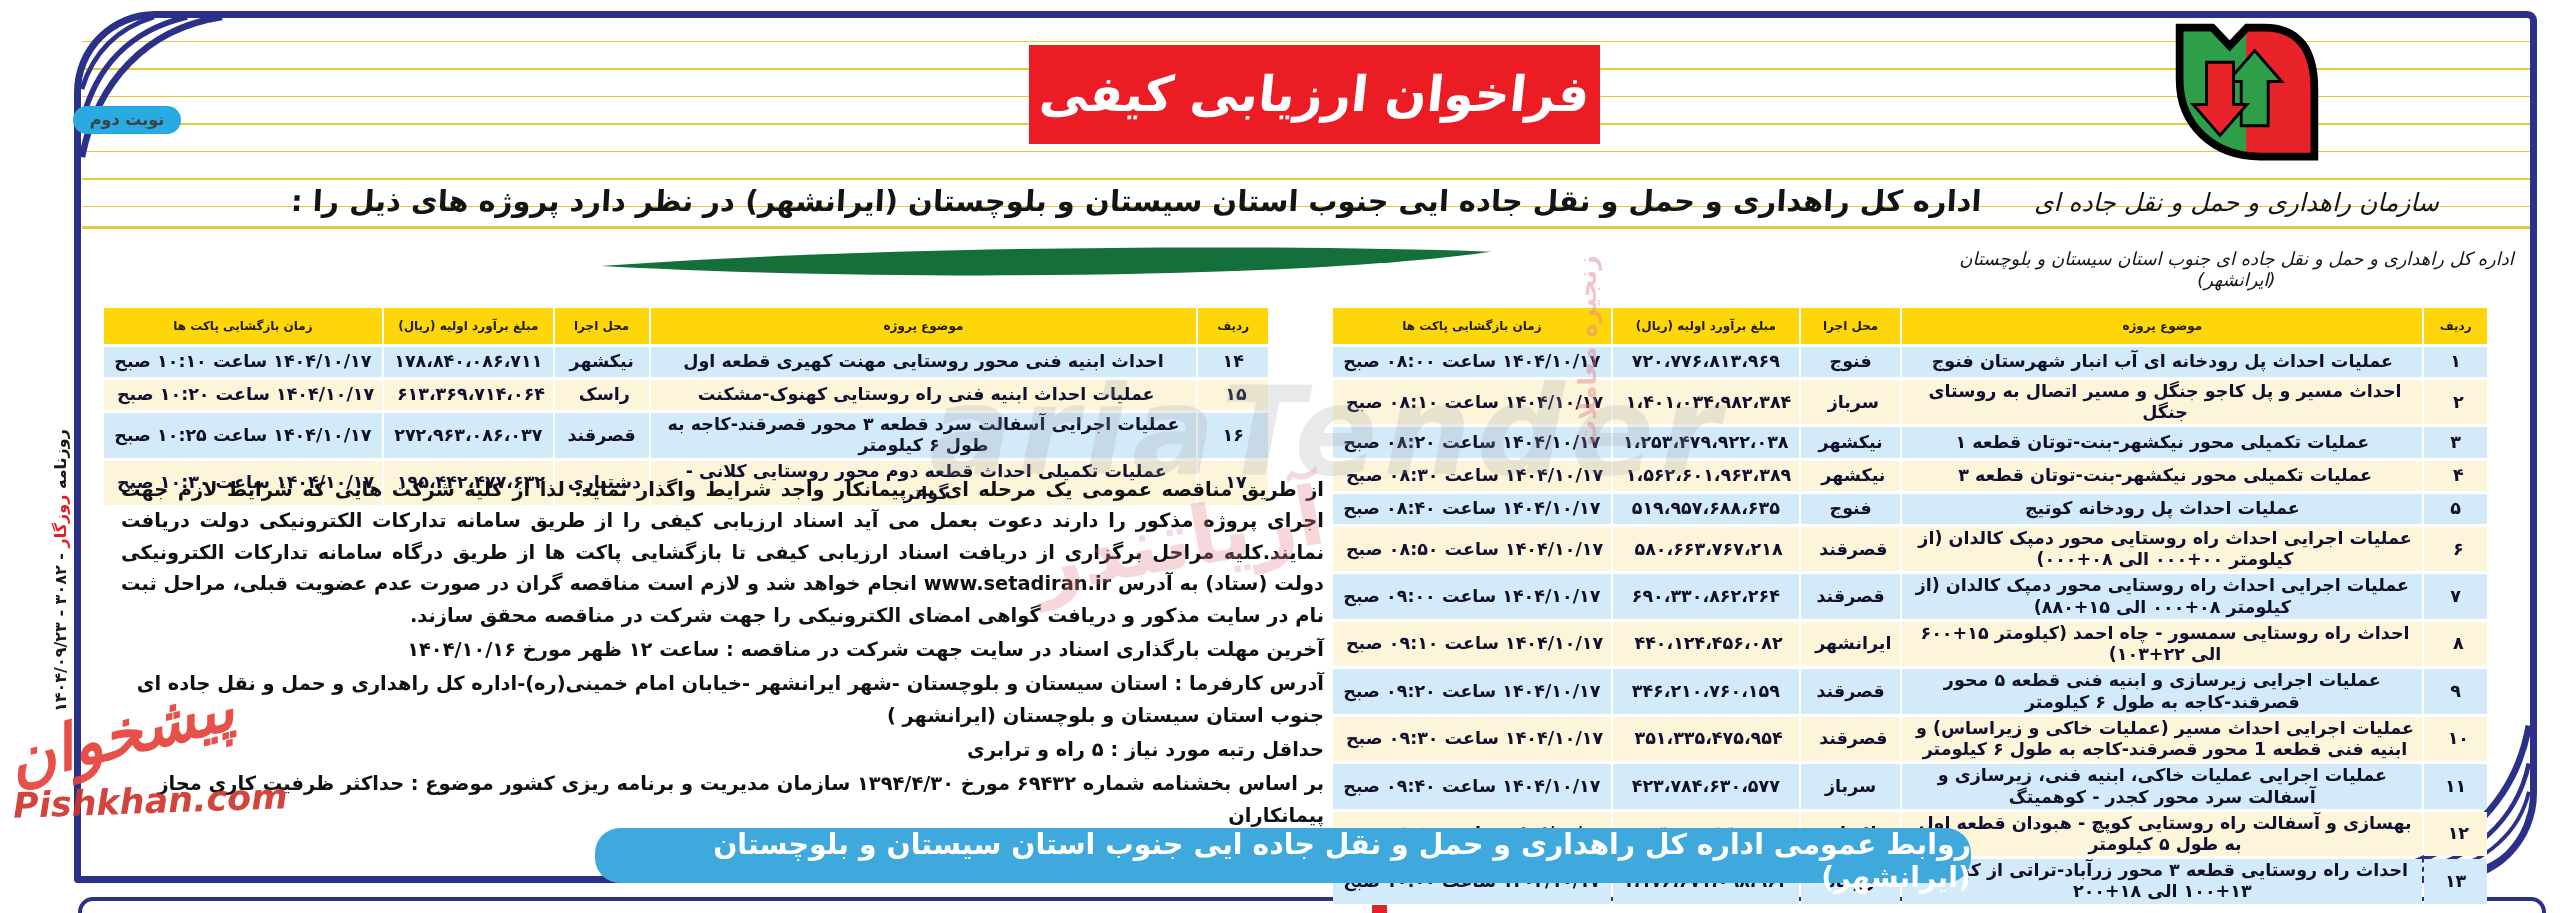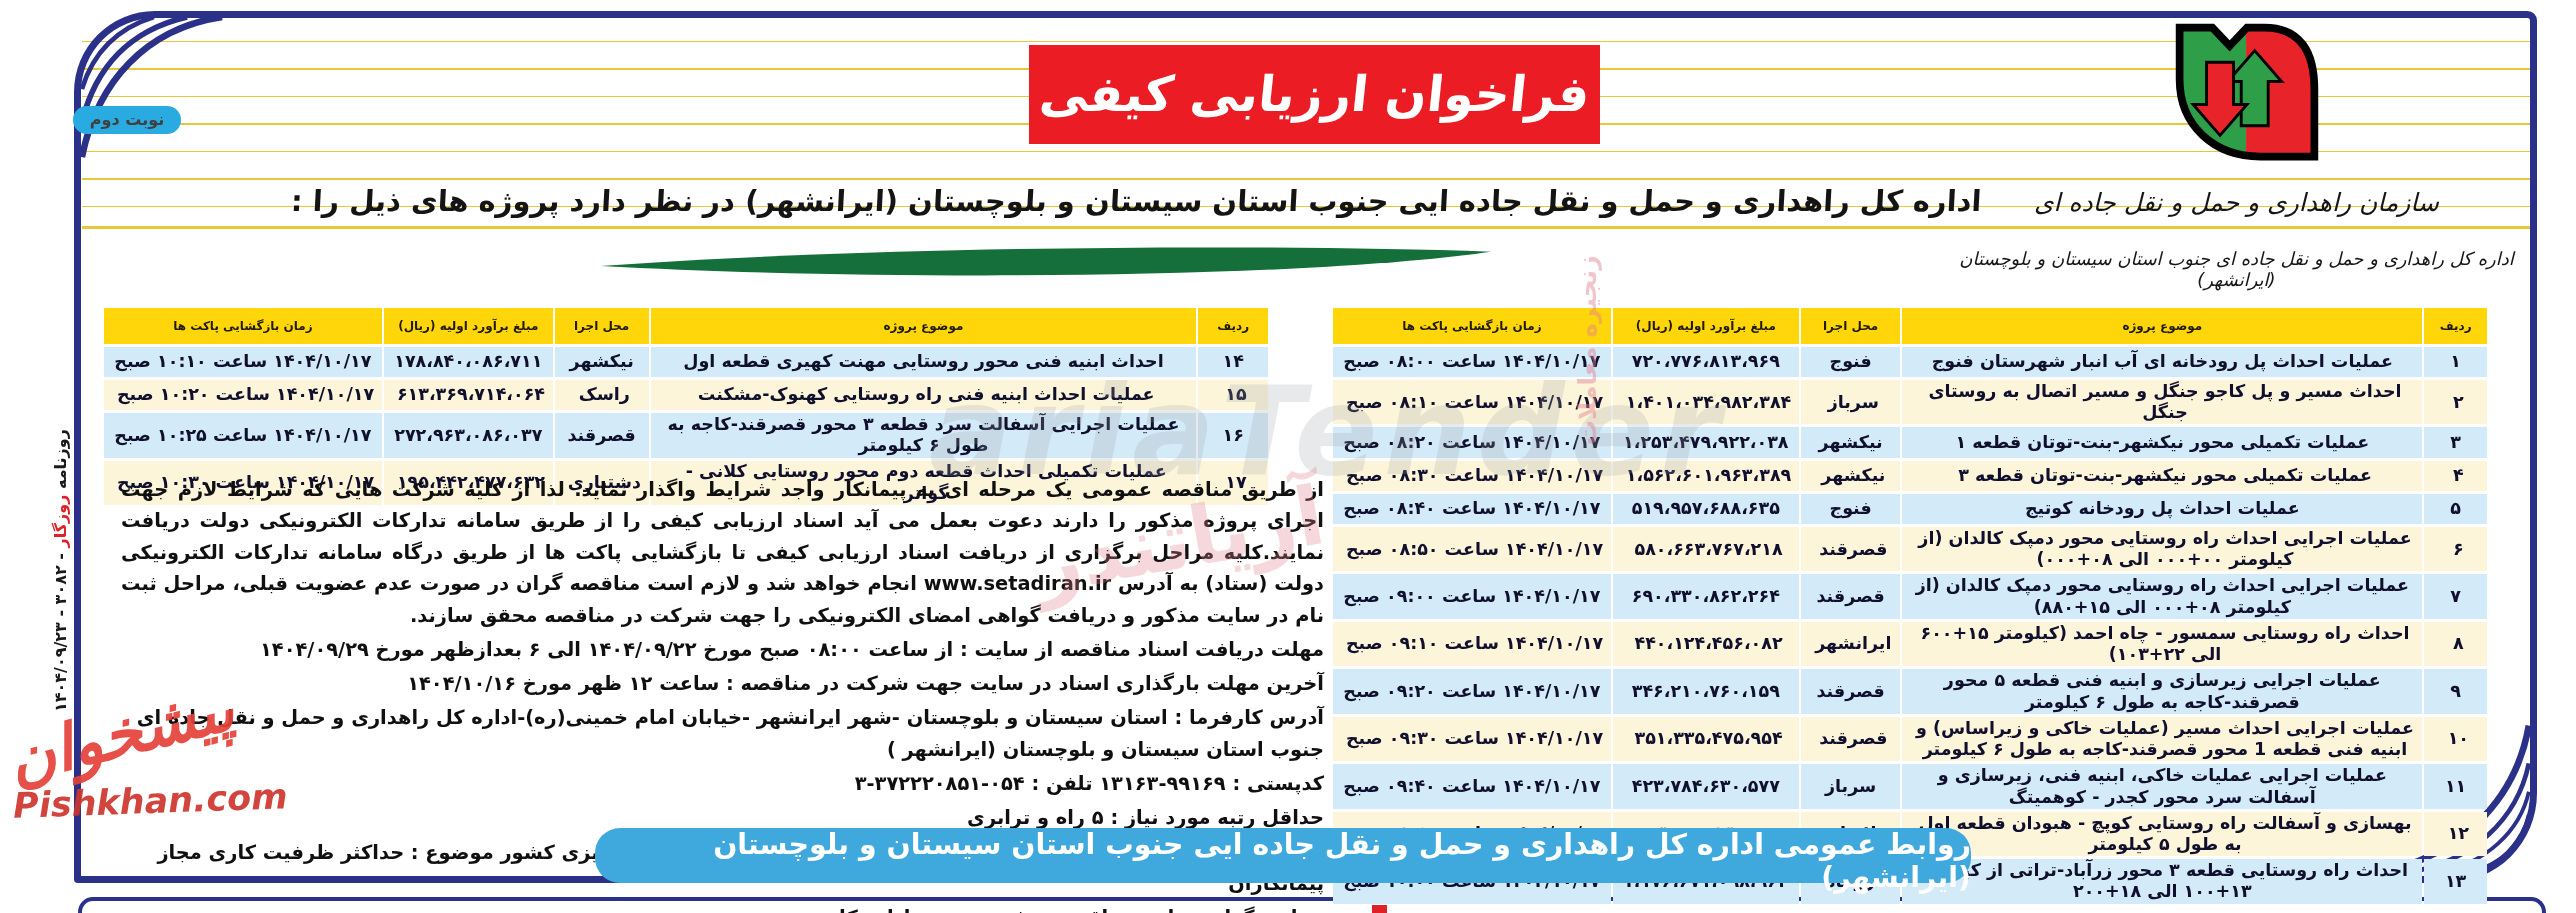--- a/index.html
+++ b/index.html
@@ -280,24 +280,22 @@
             <td class="c-location">دشتیاری</td>
             <td class="c-estimate">۱۹۵،۴۴۲،۴۷۷،۶۳۲</td>
             <td class="c-opening">۱۴۰۴/۱۰/۱۷ ساعت ۱۰:۳۰ صبح</td>
           </tr>
         </tbody>
     </table>
   </div>
 
   <div class="textblock">
     <div class="just">از طریق مناقصه عمومی یک مرحله ای به پیمانکار واجد شرایط واگذار نماید. لذا از کلیه شرکت هایی که شرایط لازم جهت اجرای پروژه مذکور را دارند دعوت بعمل می آید اسناد ارزیابی کیفی را از طریق سامانه تدارکات الکترونیکی دولت دریافت نمایند.کلیه مراحل برگزاری از دریافت اسناد ارزیابی کیفی تا بازگشایی پاکت ها از طریق درگاه سامانه تدارکات الکترونیکی دولت (ستاد) به آدرس www.setadiran.ir انجام خواهد شد و لازم است مناقصه گران در صورت عدم عضویت قبلی، مراحل ثبت نام در سایت مذکور و دریافت گواهی امضای الکترونیکی را جهت شرکت در مناقصه محقق سازند.</div>
-    <div class="note">مهلت دریافت اسناد مناقصه از سایت : از ساعت ۰۸:۰۰ صبح مورخ ۱۴۰۴/۰۹/۲۲ الی ۶ بعدازظهر مورخ ۱۴۰۴/۰۹/۲۹</div>
     <div class="note">آخرین مهلت بارگذاری اسناد در سایت جهت شرکت در مناقصه : ساعت ۱۲ ظهر مورخ ۱۴۰۴/۱۰/۱۶</div>
     <div class="note">آدرس کارفرما : استان سیستان و بلوچستان -شهر ایرانشهر -خیابان امام خمینی(ره)-اداره کل راهداری و حمل و نقل جاده ای جنوب استان سیستان و بلوچستان (ایرانشهر )</div>
-    <div class="note">کدپستی : ۹۹۱۶۹-۱۳۱۶۳    تلفن : ۰۵۴-۳۷۲۲۲۰۸۵۱-۳</div>
     <div class="note">حداقل رتبه مورد نیاز : ۵ راه و ترابری</div>
     <div class="note">بر اساس بخشنامه شماره ۶۹۴۳۲ مورخ ۱۳۹۴/۴/۳۰ سازمان مدیریت و برنامه ریزی کشور موضوع : حداکثر ظرفیت کاری مجاز پیمانکاران</div>
     <div class="note">محل برگزاری جلسه مناقصه : دفتر مدیریت اداره کل</div>
 
   </div>
 
   <div class="footer-banner">
     <span>روابط عمومی اداره کل راهداری و حمل و نقل جاده ایی جنوب استان سیستان و بلوچستان (ایرانشهر)</span>
   </div>
 

